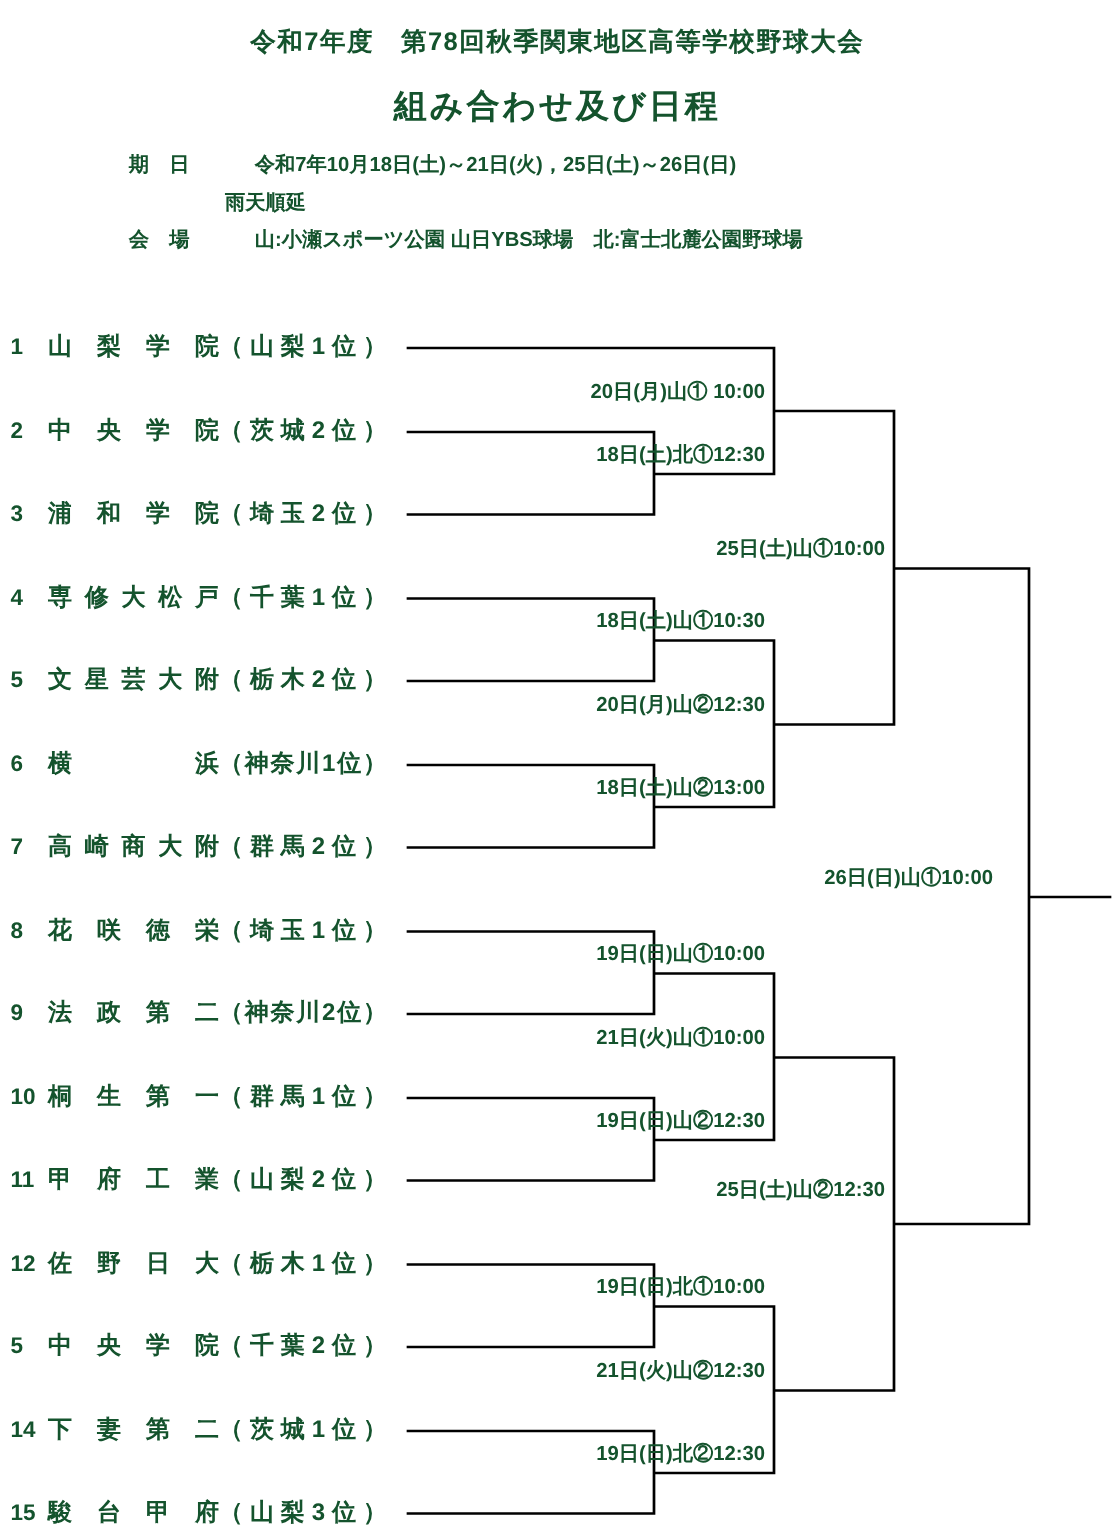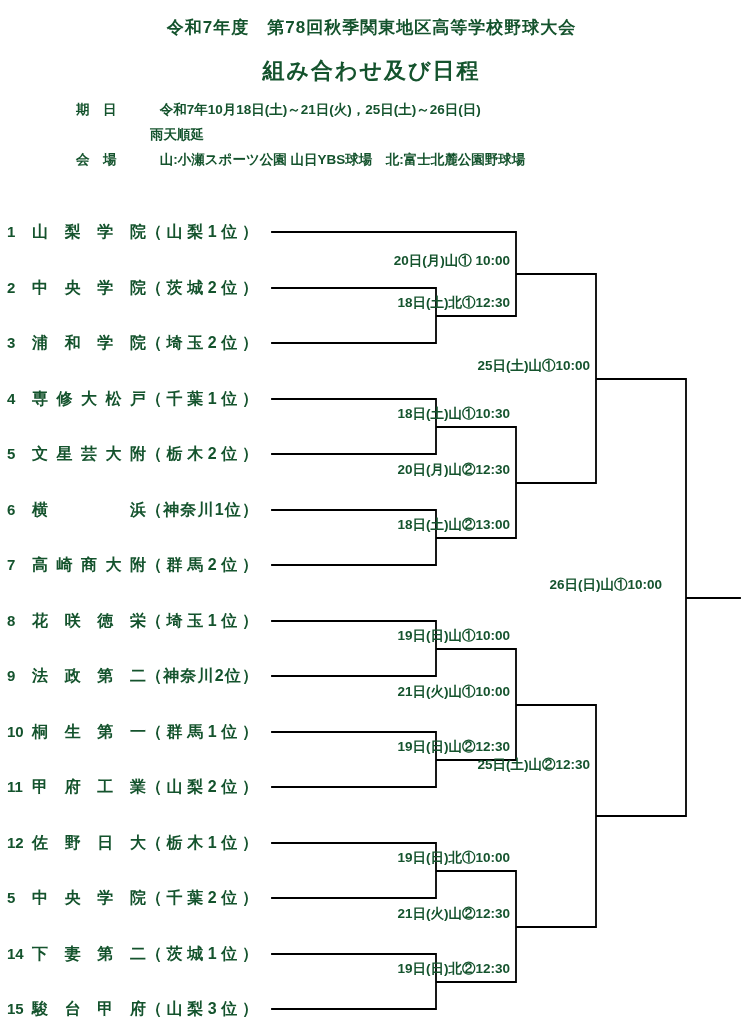--- a/index.html
+++ b/index.html
@@ -1,22 +1,22 @@
 <!DOCTYPE html>
 <html><head>
 <meta charset="utf-8">
 <style>
   html,body{margin:0;padding:0;background:#ffffff;}
   .page{position:relative;width:743px;height:1024px;background:#fff;color:#14532d;
         font-family:"Liberation Sans",sans-serif;font-weight:bold;overflow:hidden;}
   .title{position:absolute;top:16px;left:0;width:100%;text-align:center;font-size:17px;letter-spacing:1px;}
   .subtitle{position:absolute;top:56px;left:0;width:100%;text-align:center;font-size:22px;letter-spacing:2px;}
   .info-row{position:absolute;left:76px;font-size:13.5px;white-space:nowrap;}
-  .info-label{display:inline-block;min-width:60px;}
-  .info-value{margin-left:20px;}
+  .info-label{display:inline-block;min-width:60px;text-align:center;}
+  .info-value{margin-left:30px;}
   .rain{left:150px;}
   .team-row{position:absolute;left:7px;height:24px;line-height:24px;font-size:16px;white-space:nowrap;}
   .tnum{display:inline-block;width:25px;font-size:15px;}
   .tname{display:inline-block;width:114px;text-align:justify;text-align-last:justify;vertical-align:top;}
   .tseed{display:inline-block;width:112px;text-align:justify;text-align-last:justify;vertical-align:top;}
   .match-label{position:absolute;font-size:13.5px;line-height:18px;white-space:nowrap;}
   .lines{position:absolute;top:0;left:0;}
 </style>
 </head>
 <body>
@@ -82,18 +82,18 @@
       <div class="match-label" style="top: 252px; right: 233px;">20日(月)山① 10:00</div>
       <div class="match-label" style="top: 294px; right: 233px;">18日(土)北①12:30</div>
       <div class="match-label" style="top: 357px; right: 153px;">25日(土)山①10:00</div>
       <div class="match-label" style="top: 405px; right: 233px;">18日(土)山①10:30</div>
       <div class="match-label" style="top: 461px; right: 233px;">20日(月)山②12:30</div>
       <div class="match-label" style="top: 516px; right: 233px;">18日(土)山②13:00</div>
       <div class="match-label" style="top: 576px; right: 81px; text-align: right;">26日(日)山①10:00</div>
       <div class="match-label" style="top: 627px; right: 233px;">19日(日)山①10:00</div>
       <div class="match-label" style="top: 683px; right: 233px;">21日(火)山①10:00</div>
       <div class="match-label" style="top: 738px; right: 233px;">19日(日)山②12:30</div>
-      <div class="match-label" style="top: 756px; right: 153px;">25日(土)山②12:30</div>
+      <div class="match-label" style="top: 784px; right: 153px;">25日(土)山②12:30</div>
       <div class="match-label" style="top: 849px; right: 233px;">19日(日)北①10:00</div>
       <div class="match-label" style="top: 905px; right: 233px;">21日(火)山②12:30</div>
       <div class="match-label" style="top: 960px; right: 233px;">19日(日)北②12:30</div>
     </div>
 </div>
 
 </body></html>

